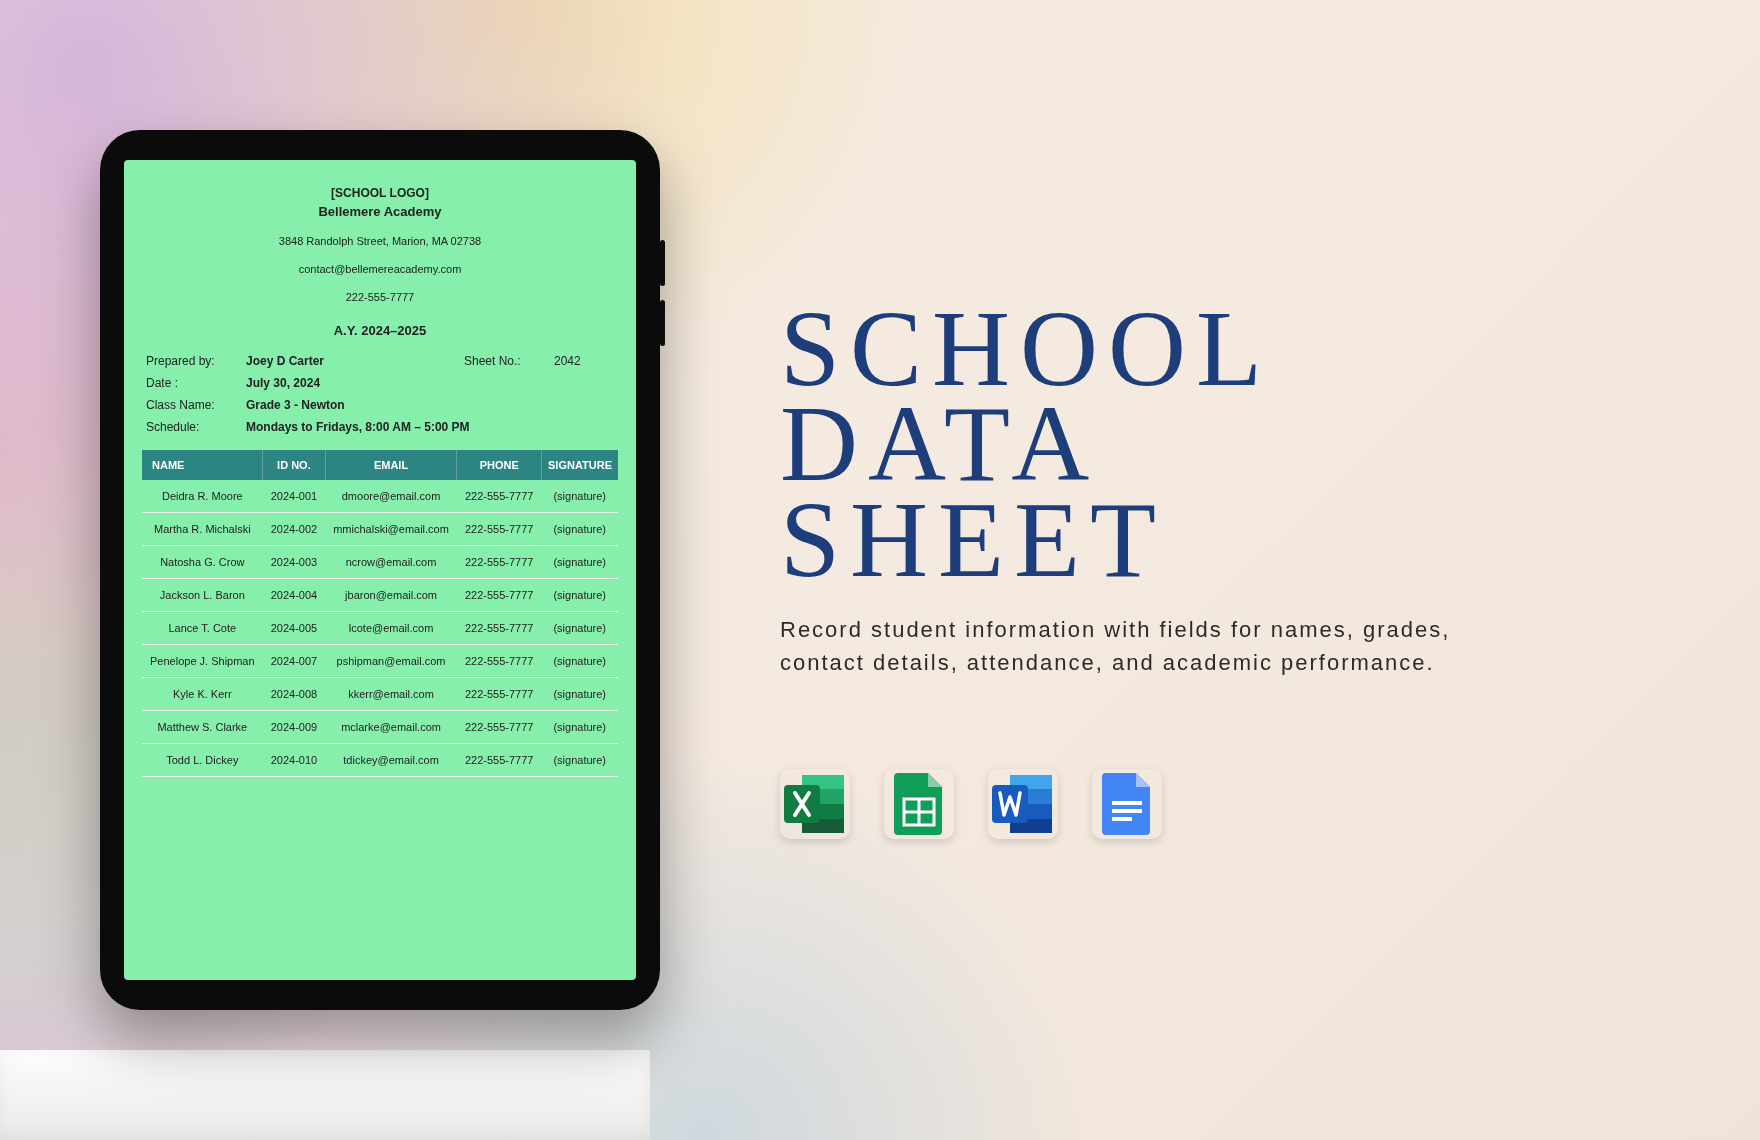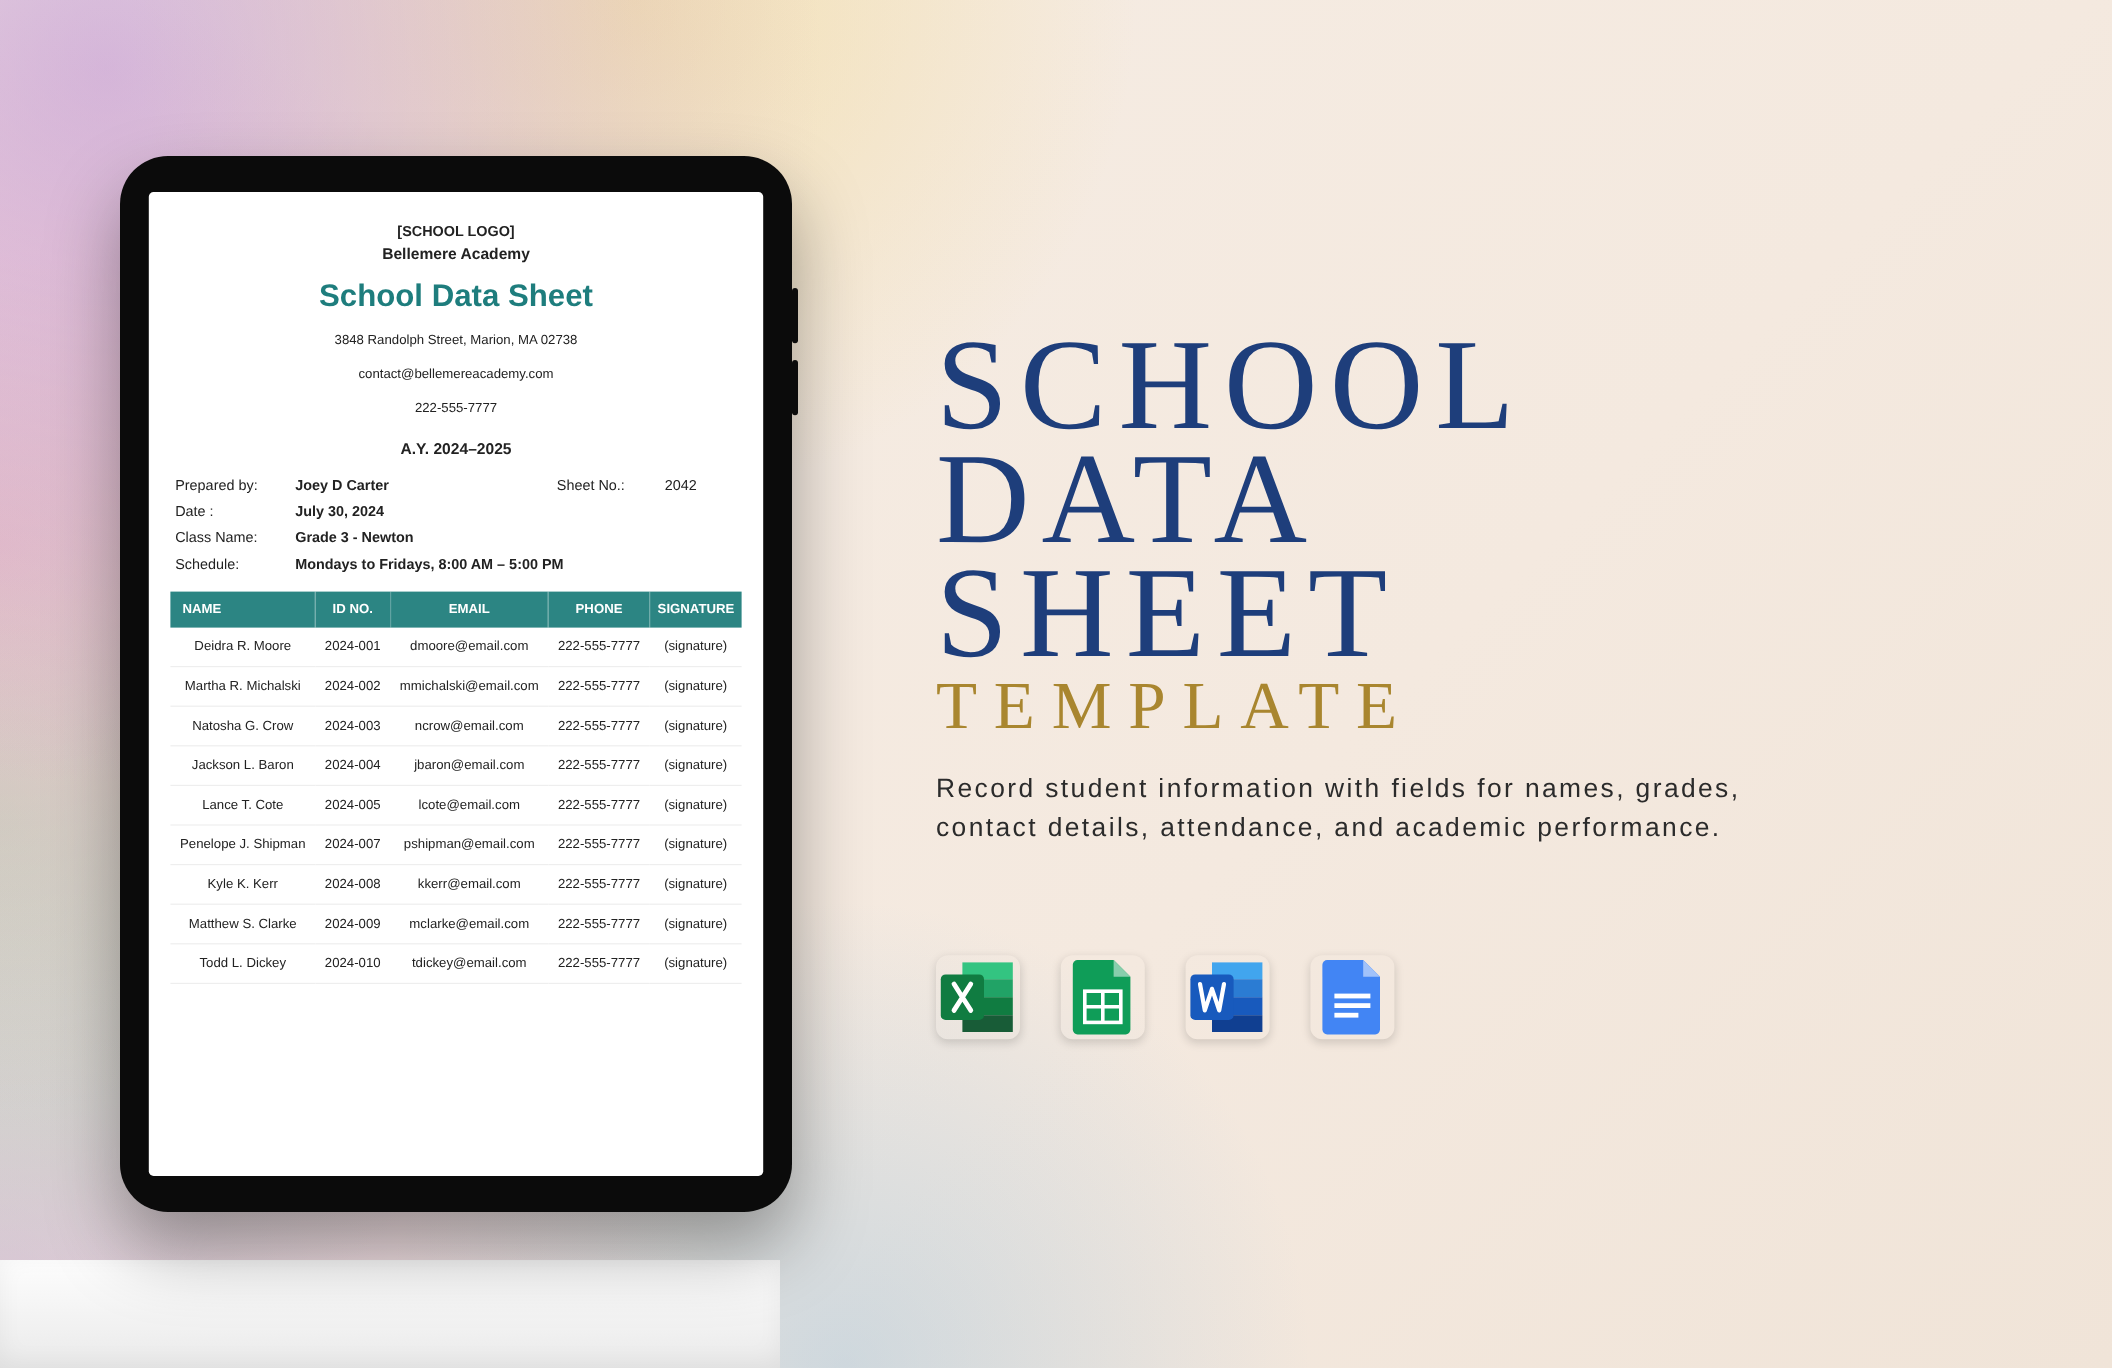--- a/index.html
+++ b/index.html
@@ -28,21 +28,21 @@
   
   .tablet-zone { width:760px; display:flex; justify-content:center; position:relative; }
   .tablet {
     width:560px; height:880px; background:#0b0b0b; border-radius:40px;
     padding:30px 24px; box-shadow:0 30px 60px rgba(0,0,0,.35);
     position:relative;
   }
   .tablet::before{content:"";position:absolute;right:-5px;top:110px;width:5px;height:46px;background:#0b0b0b;border-radius:3px;}
   .tablet::after{content:"";position:absolute;right:-5px;top:170px;width:5px;height:46px;background:#0b0b0b;border-radius:3px;}
   .screen {
-    width:100%; height:100%; background:#ffffff; border-radius:4px;
+    width:100%; height:100%; background:#86efac; border-radius:4px;
     padding:26px 18px 18px; font-size:12px; color:#222; overflow:hidden;
   }
   .doc-head { text-align:center; }
   .logo-ph { font-weight:700; font-size:12px; }
   .school-name { font-weight:700; font-size:13px; margin-top:4px; }
   .doc-title { color:#1e7d7d; font-weight:800; font-size:26px; margin:12px 0 10px; }
   .addr { font-size:11px; margin-top:16px; }
   .ay { font-weight:700; margin:20px 0 16px; font-size:13px; }
 
   .meta { font-size:12px; padding:0 4px; }
@@ -88,21 +88,20 @@
 
 <div class="layout">
 
   <div class="tablet-zone">
     <div class="tablet">
       <div class="screen">
 
         <div class="doc-head">
           <div class="logo-ph">[SCHOOL LOGO]</div>
           <div class="school-name">Bellemere Academy</div>
-          <div class="doc-title">School Data Sheet</div>
           <div class="addr">3848 Randolph Street, Marion, MA 02738</div>
           <div class="addr">contact@bellemereacademy.com</div>
           <div class="addr">222-555-7777</div>
           <div class="ay">A.Y. 2024–2025</div>
         </div>
 
         <div class="meta">
           <div class="meta-row">
             <div class="lab">Prepared by:</div>
             <div class="val">Joey D Carter</div>
@@ -202,21 +201,20 @@
 
       </div>
     </div>
   </div>
 
   <div class="right">
     <div class="hero">
       <span>SCHOOL</span>
       <span>DATA</span>
       <span>SHEET</span>
-      <span class="tpl">TEMPLATE</span>
     </div>
     <div class="desc">Record student information with fields for names, grades, contact details, attendance, and academic performance.</div>
 
     <div class="apps">
       <div class="app-tile">
         <div class="inner">
             <svg viewBox="0 0 70 70">
           <rect x="22" y="6" width="42" height="14" fill="#33c481"></rect>
           <rect x="22" y="20" width="42" height="15" fill="#21a366"></rect>
           <rect x="22" y="35" width="42" height="15" fill="#107c41"></rect>

